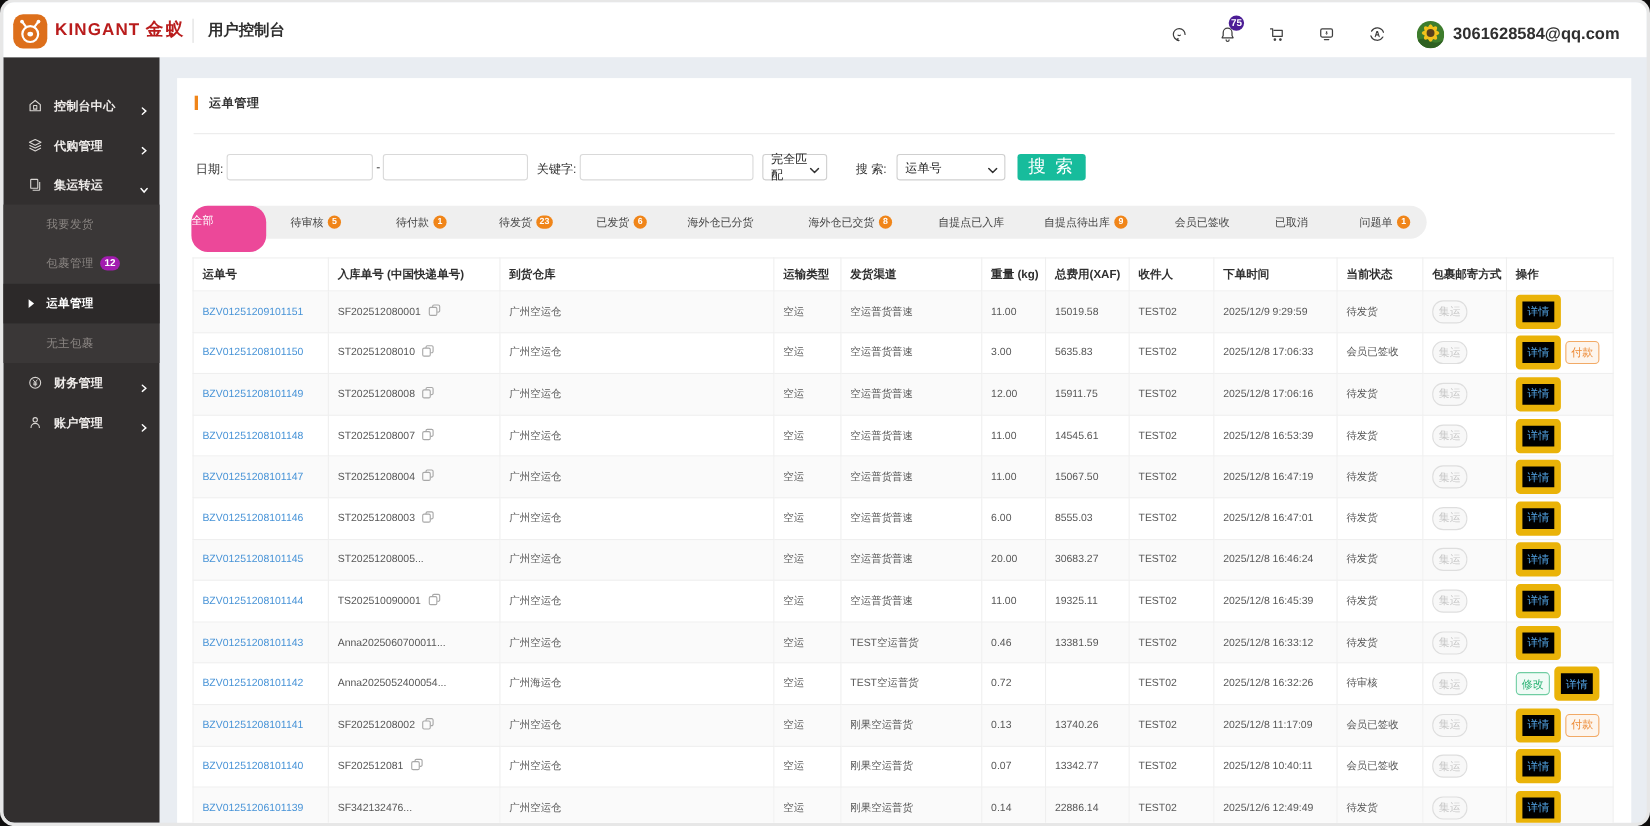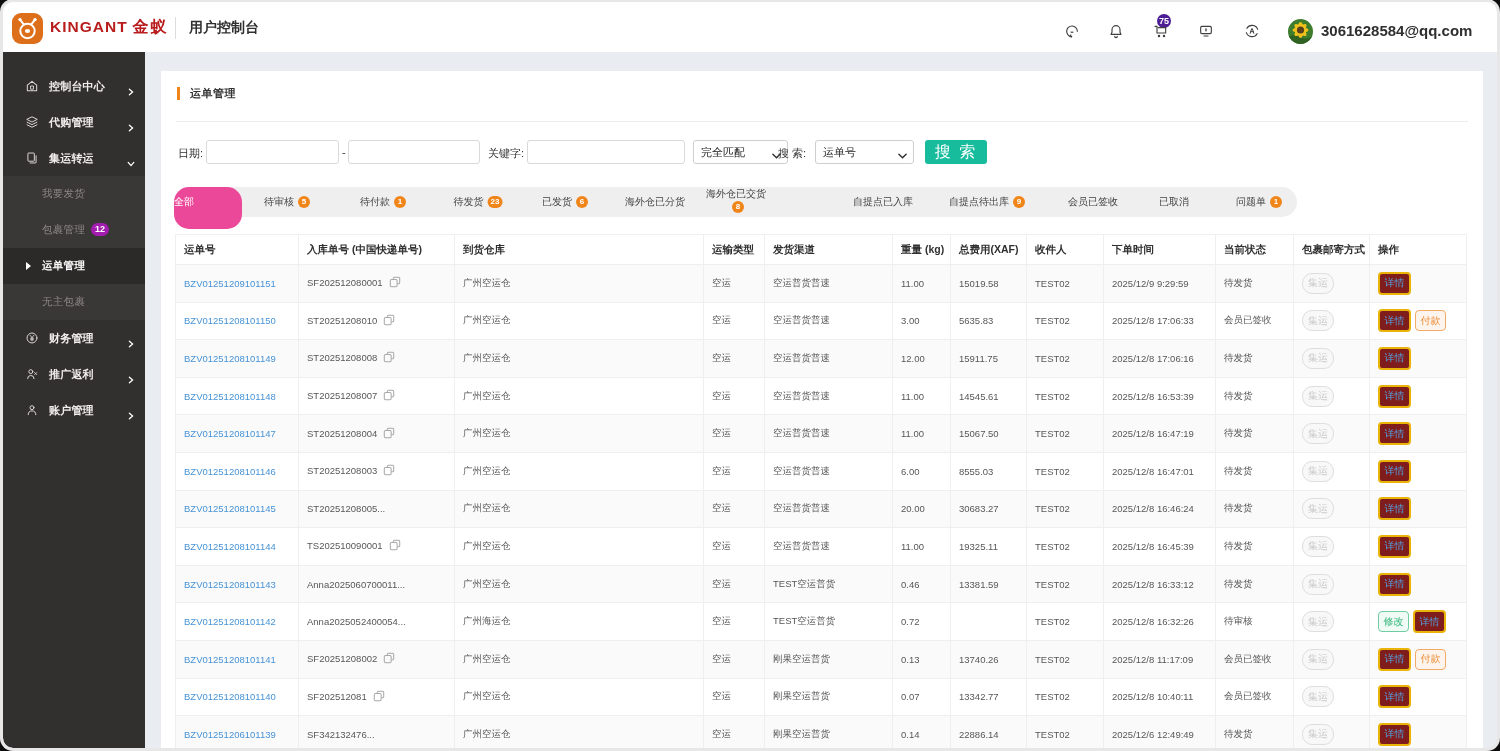--- a/index.html
+++ b/index.html
@@ -10,26 +10,26 @@
   
   .header { position:absolute; left:0; top:0; width:100%; height:50px; background:#fff; z-index:5; }
   .logo { position:absolute; left:9px; top:11px; width:31px; height:31px; border-radius:9px; background:#dd6f1b; }
   .brand { position:absolute; left:47px; top:15px; font-size:15.5px; font-weight:bold; color:#b91c1c; letter-spacing:1px; }
   .brand .cn { letter-spacing:2px; margin-left:5px; font-size:16px; }
   .hdr-divider { position:absolute; left:172px; top:15px; width:1px; height:22px; background:#ddd; }
   .console-title { position:absolute; left:186px; top:17px; font-size:14px; font-weight:bold; color:#2f2f2f; }
   .hicon { position:absolute; top:21px; width:16px; height:16px; cursor:pointer; }
   .hicon svg { width:16px; height:16px; }
   .badge-notify { position:absolute; left:9px; top:-9px; min-width:14px; height:14px; padding:0 2px; background:#4c1d95;
-      border-radius:7px; color:#fff; font-size:9px; font-weight:bold; line-height:14px; text-align:center;margin-left:40px; }
+      border-radius:7px; color:#fff; font-size:9px; font-weight:bold; line-height:14px; text-align:center; }
   .avatar { position:absolute; left:1285px; top:17px; width:25px; height:25px; border-radius:50%; overflow:hidden; }
   .user-email { position:absolute; left:1318px; top:20px; font-size:15px; font-weight:bold; color:#2f2f2f; }
   
   .sidebar { position:absolute; left:0; top:50px; width:142px; height:696px; background:#322f2f;
-             border-radius:0 0 0 10px; padding-top:16px; z-index:4; }
+             border-radius:0 0 0 10px; padding-top:26px; z-index:4; }
   .snav-item { position:relative; height:36px; display:flex; align-items:center; cursor:pointer; }
   .snav-item .sicon { position:absolute; left:22px; width:14px; height:14px; }
   .snav-item .sicon svg { width:14px; height:14px; }
   .snav-item .slabel { position:absolute; left:46px; font-size:11px; font-weight:bold; color:#f0edeb; letter-spacing:.2px; }
   .snav-item .chev { position:absolute; left:124px; top:14px; width:8px; height:8px; }
   .snav-item .chev svg { width:8px; height:8px; }
   .submenu { background:#3a3737; }
   .sub-item { position:relative; height:36px; display:flex; align-items:center; cursor:pointer; }
   .sub-item .slabel { position:absolute; left:39px; font-size:10.5px; color:#8b8683; letter-spacing:.3px; white-space:nowrap; }
   .sub-item.active { background:#2c2929; }
@@ -68,21 +68,21 @@
             font-size:9.5px; color:#575757; background:#fff; }
   .wtable th, .wtable td { border:1px solid #efefef; overflow:hidden; white-space:nowrap; }
   .wtable th { height:30px; font-size:10.5px; color:#2f2f2f; text-align:left; padding:0 4px 0 8px; font-weight:bold; background:#fff; }
   .wtable td { height:37.6px; padding:0 4px 0 8px; }
   .wtable tr.odd td { background:#fafafa; }
   .wtable a.waybill { color:#4793d7; text-decoration:none; cursor:pointer; }
   .copy-ic { display:inline-block; vertical-align:-2px; margin-left:6px; cursor:pointer; }
   .pill-gray { display:inline-block; padding:2.5px 5px; border:1px solid #dedede; border-radius:10px; background:#f8f8f8;
                color:#c9c9c9; font-size:10px; cursor:default; }
   .btn-mini { display:inline-block; padding:2.5px 4.5px; border-radius:4px; font-size:10px; cursor:pointer; margin-right:4px; }
-  .btn-detail { border:2px solid #eab308; color:#52a3e4; background:#7f1d1d; }
+  .btn-detail { border:6px solid #eab308; color:#52a3e4; background:#000000; }
   .btn-pay    { border:1px solid #f2aa66; color:#ed8a35; background:#fdf5ed; }
   .btn-edit   { border:1px solid #6fcda2; color:#2db476; background:#f0fbf6; }
 </style>
 </head>
 <body>
 
 <div class="app">
 
   <div class="header">
     <div class="logo">
@@ -227,35 +227,20 @@
       <span class="slabel">财务管理</span>
       <span class="chev">
         <svg viewBox="0 0 10 10" fill="none" stroke="#fff" stroke-width="1.6" stroke-linecap="round">
             <path d="M3 1.5 L7 5 L3 8.5"></path>
           </svg>
       </span>
     </div>
     <div class="snav-item">
       <span class="sicon">
         <svg viewBox="0 0 24 24" fill="none" stroke="#d9d6d3" stroke-width="1.7" stroke-linecap="round">
-          <circle cx="10" cy="8" r="3.4"></circle>
-            <path d="M4.5 20 a5.5 5.5 0 0 1 11 0"></path>
-            <path d="M16.5 9.5 l3.5 3.5 m0 -3.5 l-3.5 3.5" stroke-width="1.5"></path>
-        </svg>
-      </span>
-      <span class="slabel">推广返利</span>
-      <span class="chev">
-        <svg viewBox="0 0 10 10" fill="none" stroke="#fff" stroke-width="1.6" stroke-linecap="round">
-            <path d="M3 1.5 L7 5 L3 8.5"></path>
-          </svg>
-      </span>
-    </div>
-    <div class="snav-item">
-      <span class="sicon">
-        <svg viewBox="0 0 24 24" fill="none" stroke="#d9d6d3" stroke-width="1.7" stroke-linecap="round">
           <circle cx="12" cy="8" r="3.4"></circle>
             <path d="M5.5 20 a6.5 6.5 0 0 1 13 0"></path>
         </svg>
       </span>
       <span class="slabel">账户管理</span>
       <span class="chev">
         <svg viewBox="0 0 10 10" fill="none" stroke="#fff" stroke-width="1.6" stroke-linecap="round">
             <path d="M3 1.5 L7 5 L3 8.5"></path>
           </svg>
       </span>
@@ -269,21 +254,21 @@
     </div>
     <div class="card-divider"></div>
 
     <div class="filters">
       <span class="flabel" style="left:17px">日期:</span>
       <input class="finput" style="left: 45px; width: 133px;">
       <span class="flabel" style="left:181px">-</span>
       <input class="finput" style="left: 187px; width: 132px;">
       <span class="flabel" style="left:327px">关键字:</span>
       <input class="finput" style="left: 366px; width: 158px;">
-      <div class="fselect" style="left:532px;width:95px">
+      <div class="fselect" style="left:532px;width:59px">
         <span>完全匹配</span>
         <span class="sel-chev">
           <svg viewBox="0 0 10 6" width="9" height="6" fill="none" stroke="#333" stroke-width="1.6" stroke-linecap="round">
               <path d="M1 1 L5 5 L9 1"></path>
             </svg>
         </span>
       </div>
       <span class="flabel" style="left:617px">搜 索:</span>
       <div class="fselect" style="left:654px;width:99px">
         <span>运单号</span>
@@ -310,21 +295,21 @@
           <span>待发货</span>
           <span class="tbadge">23</span>
         </div>
         <div class="tab" style="left: 391px;">
           <span>已发货</span>
           <span class="tbadge">6</span>
         </div>
         <div class="tab" style="left: 481px;">
           <span>海外仓已分货</span>
         </div>
-        <div class="tab" style="left: 562px; flex-direction: column;">
+        <div class="tab" style="left: 599px;">
           <span>海外仓已交货</span>
           <span class="tbadge">8</span>
         </div>
         <div class="tab" style="left: 709px;">
           <span>自提点已入库</span>
         </div>
         <div class="tab" style="left: 813px;">
           <span>自提点待出库</span>
           <span class="tbadge">9</span>
         </div>

